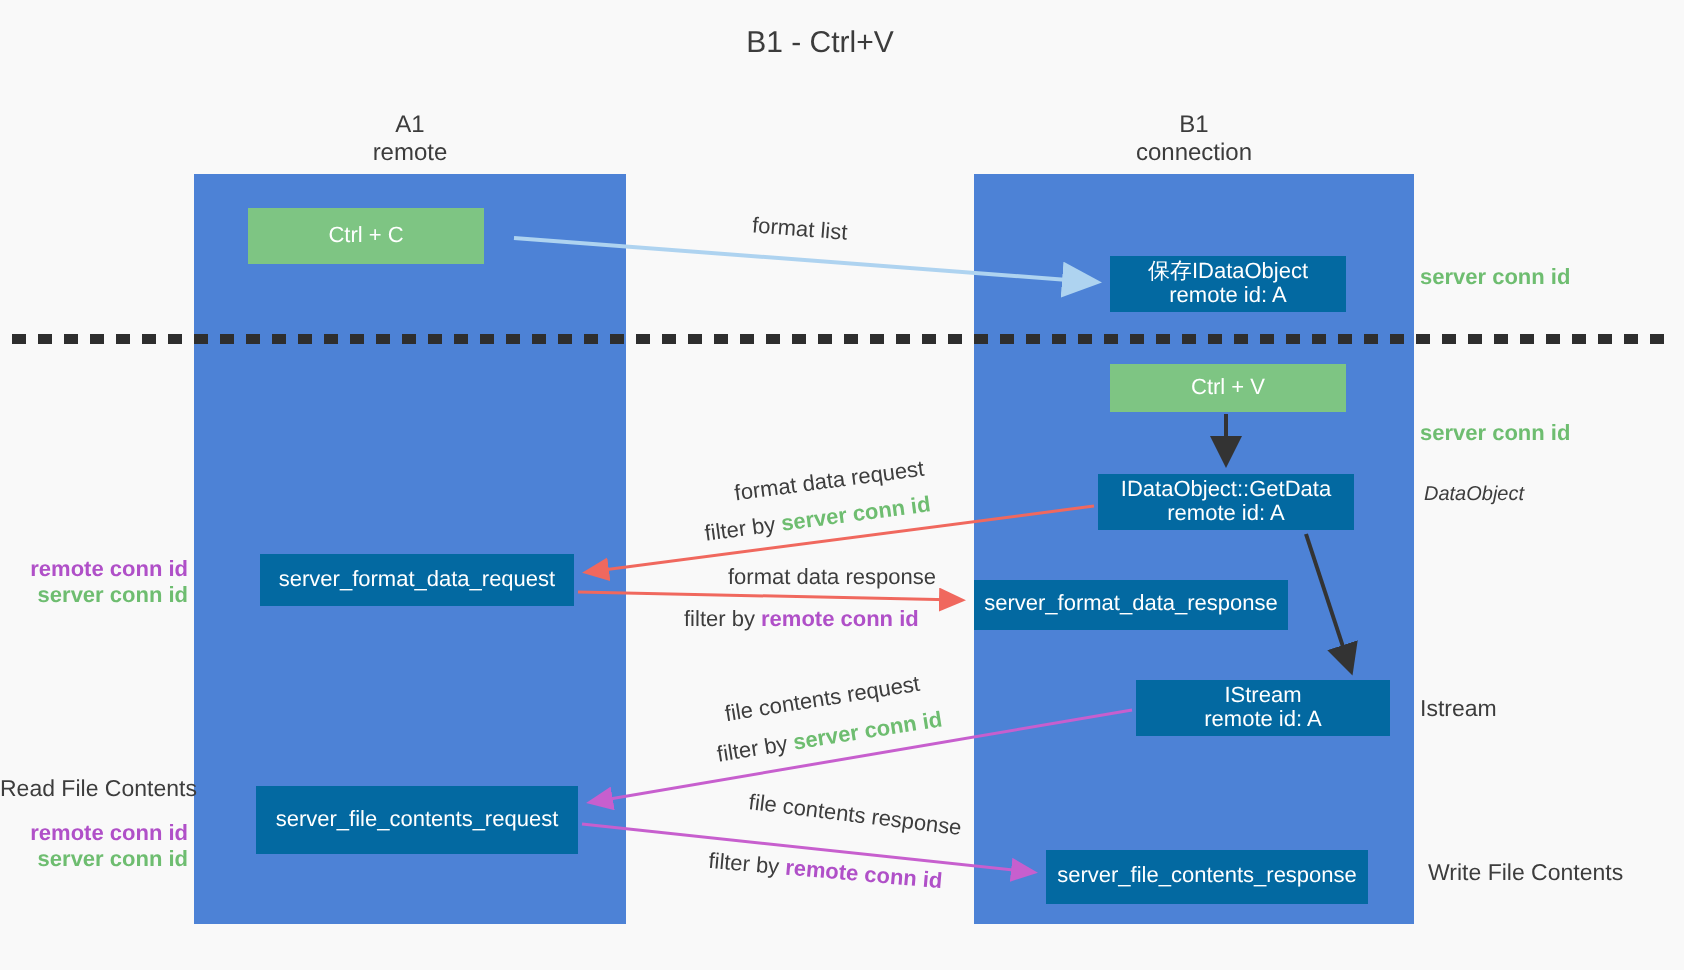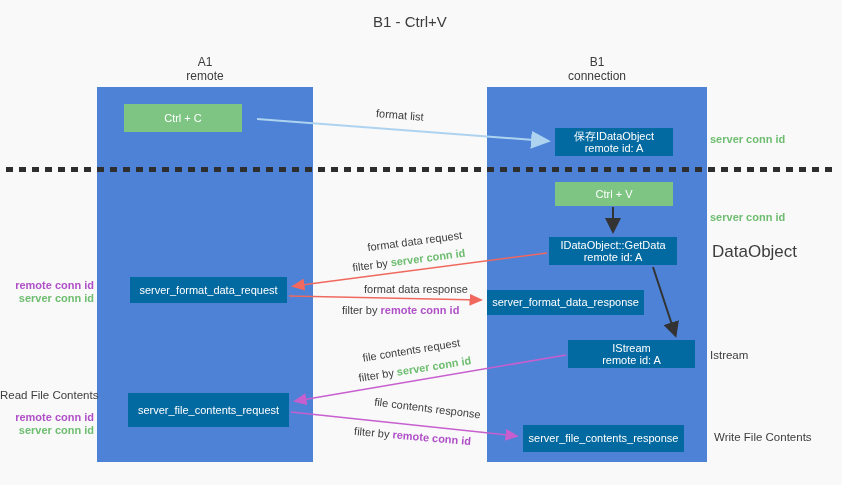--- a/index.html
+++ b/index.html
@@ -148,17 +148,17 @@
 
   <div class="side-label alignr" style="left:0;top:389px;width:93px;font-size:11.5px;">Read File Contents</div>
 
   <div class="side-label stack alignr" style="left:0;top:411px;width:94px;">
     <div class="c-purple">remote conn id</div>
     <div class="c-green">server conn id</div>
   </div>
 
   <div class="side-label c-green" style="left:710px;top:133px;">server conn id</div>
   <div class="side-label c-green" style="left:710px;top:211px;">server conn id</div>
-  <div class="side-label" style="left:712px;top:242px;font-size:17px;">DataObject</div>
+  <div class="side-label" style="left:712px;top:242px;font-size:10px;font-style:italic;">DataObject</div>
   <div class="side-label" style="left:710px;top:349px;font-size:11.5px;">Istream</div>
   <div class="side-label" style="left:714px;top:431px;font-size:11.5px;">Write File Contents</div>
 
 </div>
 
 </body></html>

